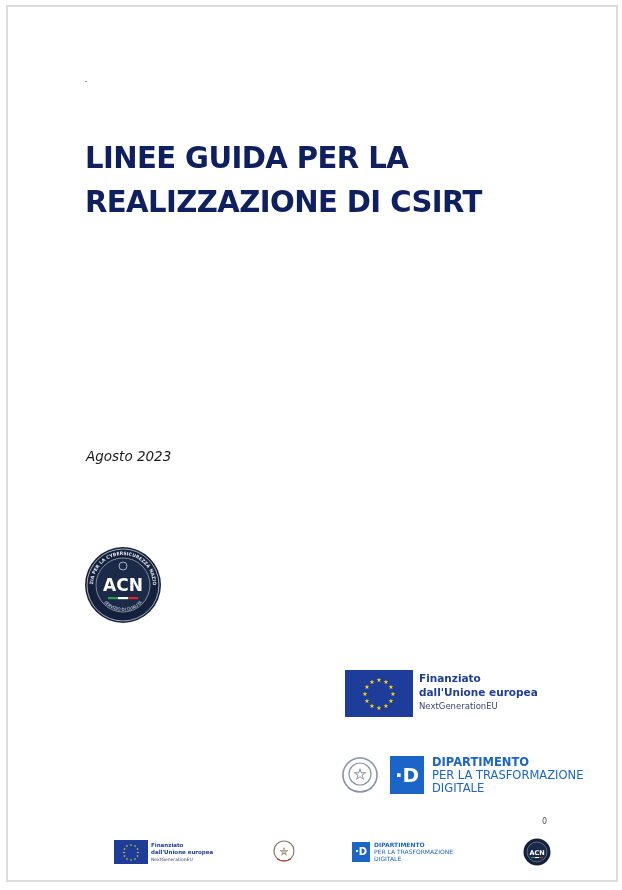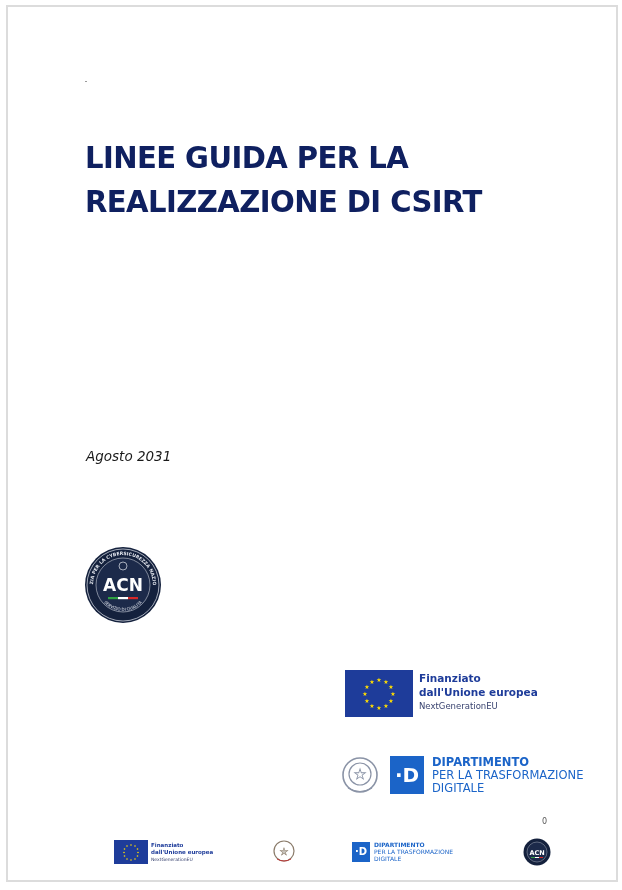--- a/index.html
+++ b/index.html
@@ -41,21 +41,21 @@
 
 <div class="page">
   <div class="dot"></div>
 </div>
 
 <h1 class="title">
   <span>LINEE GUIDA PER LA</span>
   <span>REALIZZAZIONE DI CSIRT</span>
 </h1>
 
-<div class="date">Agosto 2031</div>
+<div class="date">Agosto 2023</div>
 
 <svg class="acn" viewBox="0 0 78 78">
   <circle cx="39" cy="39" r="38" fill="#14213d"></circle>
   <circle cx="39" cy="39" r="36" fill="none" stroke="#c9ced8" stroke-width="0.8"></circle>
   <circle cx="39" cy="39" r="27" fill="#1c2a4a" stroke="#c9ced8" stroke-width="0.6"></circle>
   <circle cx="39" cy="20" r="4" fill="none" stroke="#c9ced8" stroke-width="0.8"></circle>
   <text x="39" y="45" text-anchor="middle" font-family="DejaVu Sans, sans-serif" font-size="17" fill="#fff" font-weight="bold">ACN</text>
   <rect x="24" y="51" width="10" height="2.2" fill="#2ea043"></rect>
   <rect x="34" y="51" width="10" height="2.2" fill="#ffffff"></rect>
   <rect x="44" y="51" width="10" height="2.2" fill="#d62828"></rect>

